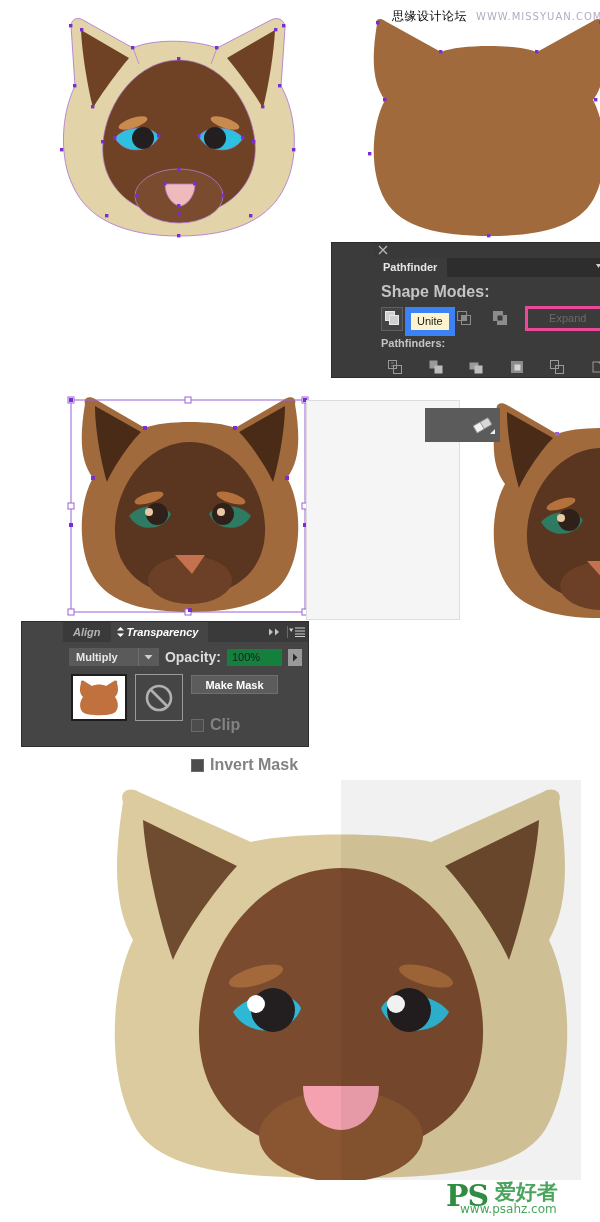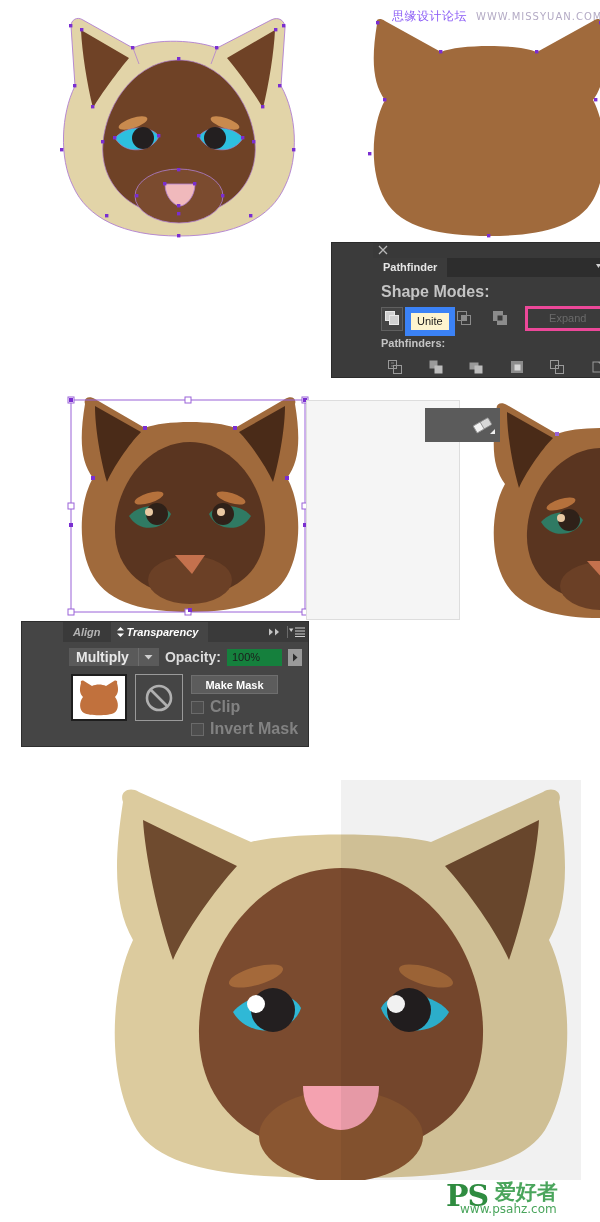--- a/index.html
+++ b/index.html
@@ -11,21 +11,21 @@
   }
   .abs{position:absolute;padding-left:41px;}
   svg{display:block;}
 
   
   #watermark-top{
     position:absolute;left:392px;top:8px;width:200px;height:16px;
     font-size:11px;line-height:16px;color:#b9b0c9;white-space:nowrap;
     letter-spacing:0.5px;font-family:"DejaVu Sans",sans-serif;
   }
-  #watermark-top .cn{font-size:12px;color:#8b5cf6;margin-right:5px;}
+  #watermark-top .cn{font-size:12px;color:#000000;margin-right:5px;}
   #watermark-top .url{font-size:10px;color:#b4abc5;letter-spacing:1px;}
 
   #watermark-bottom{
     position:absolute;left:446px;top:1178px;width:150px;height:42px;
     color:#3e9b4f;white-space:nowrap;
   }
   #watermark-bottom .ps{
     font-size:30px;font-weight:bold;font-family:"DejaVu Serif",serif;
     color:#2f8c40;letter-spacing:-1px;display:inline-block;vertical-align:top;
   }
@@ -89,21 +89,21 @@
   .tp-tab.active{background:#454545;color:#ffffff;padding-left:16px;position:relative;}
   .tp-tab.active .diamond{
     position:absolute;left:6px;top:5px;width:7px;height:10px;
   }
   .tp-tabfill{flex:1;background:#3a3a3a;}
   .tp-dblarrow{position:absolute;right:26px;top:6px;width:14px;height:8px;}
   .tp-sep{position:absolute;right:20px;top:4px;width:1px;height:12px;background:#6a6a6a;}
   .tp-menu{position:absolute;right:3px;top:5px;width:16px;height:10px;}
   .tp-row1{display:flex;align-items:center;padding:6px 6px 0 6px;gap:6px;}
   .tp-select{
-    width:104px;height:18px;background:#5a5a5a;color:#e8e8e8;font-size:14px;
+    width:104px;height:18px;background:#5a5a5a;color:#e8e8e8;font-size:11px;
     line-height:18px;padding-left:7px;position:relative;font-weight:bold;
     box-sizing:border-box;
   }
   .tp-select .caret-box{
     position:absolute;right:0;top:0;width:20px;height:18px;
     border-left:1px solid #6d6d6d;display:flex;align-items:center;justify-content:center;
   }
   .tp-opacity-label{color:#dcdcdc;font-size:14px;font-weight:bold;}
   .tp-opacity-field{
     width:64px;height:17px;background:#15803d;color:#1c1c1c;font-size:11px;
@@ -115,21 +115,21 @@
   }
   .tp-row2{display:flex;padding:8px 6px 0 8px;gap:8px;align-items:flex-start;}
   .tp-thumb{
     width:56px;height:47px;background:#ffffff;border:2px solid #1e1e1e;
     display:flex;align-items:center;justify-content:center;box-sizing:border-box;
   }
   .tp-mask{
     width:48px;height:47px;background:#454545;border:1px solid #9a9a9a;
     display:flex;align-items:center;justify-content:center;box-sizing:border-box;
   }
-  .tp-right{display:flex;flex-direction:column;gap:4px;padding-top:1px;}
+  .tp-right{display:flex;flex-direction:column;gap:22px;padding-top:1px;}
   .tp-makemask{
     width:87px;height:19px;background:#5c5c5c;color:#ffffff;font-size:11px;
     font-weight:bold;text-align:center;line-height:19px;border:1px solid #6e6e6e;
     box-sizing:border-box;
   }
   .tp-check{display:flex;align-items:center;gap:6px;color:#828282;font-size:16px;font-weight:bold;}
   .tp-checkbox{width:11px;height:11px;border:1px solid #6a6a6a;background:#4d4d4d;}
 
   
   #eraser-tool-icon{

